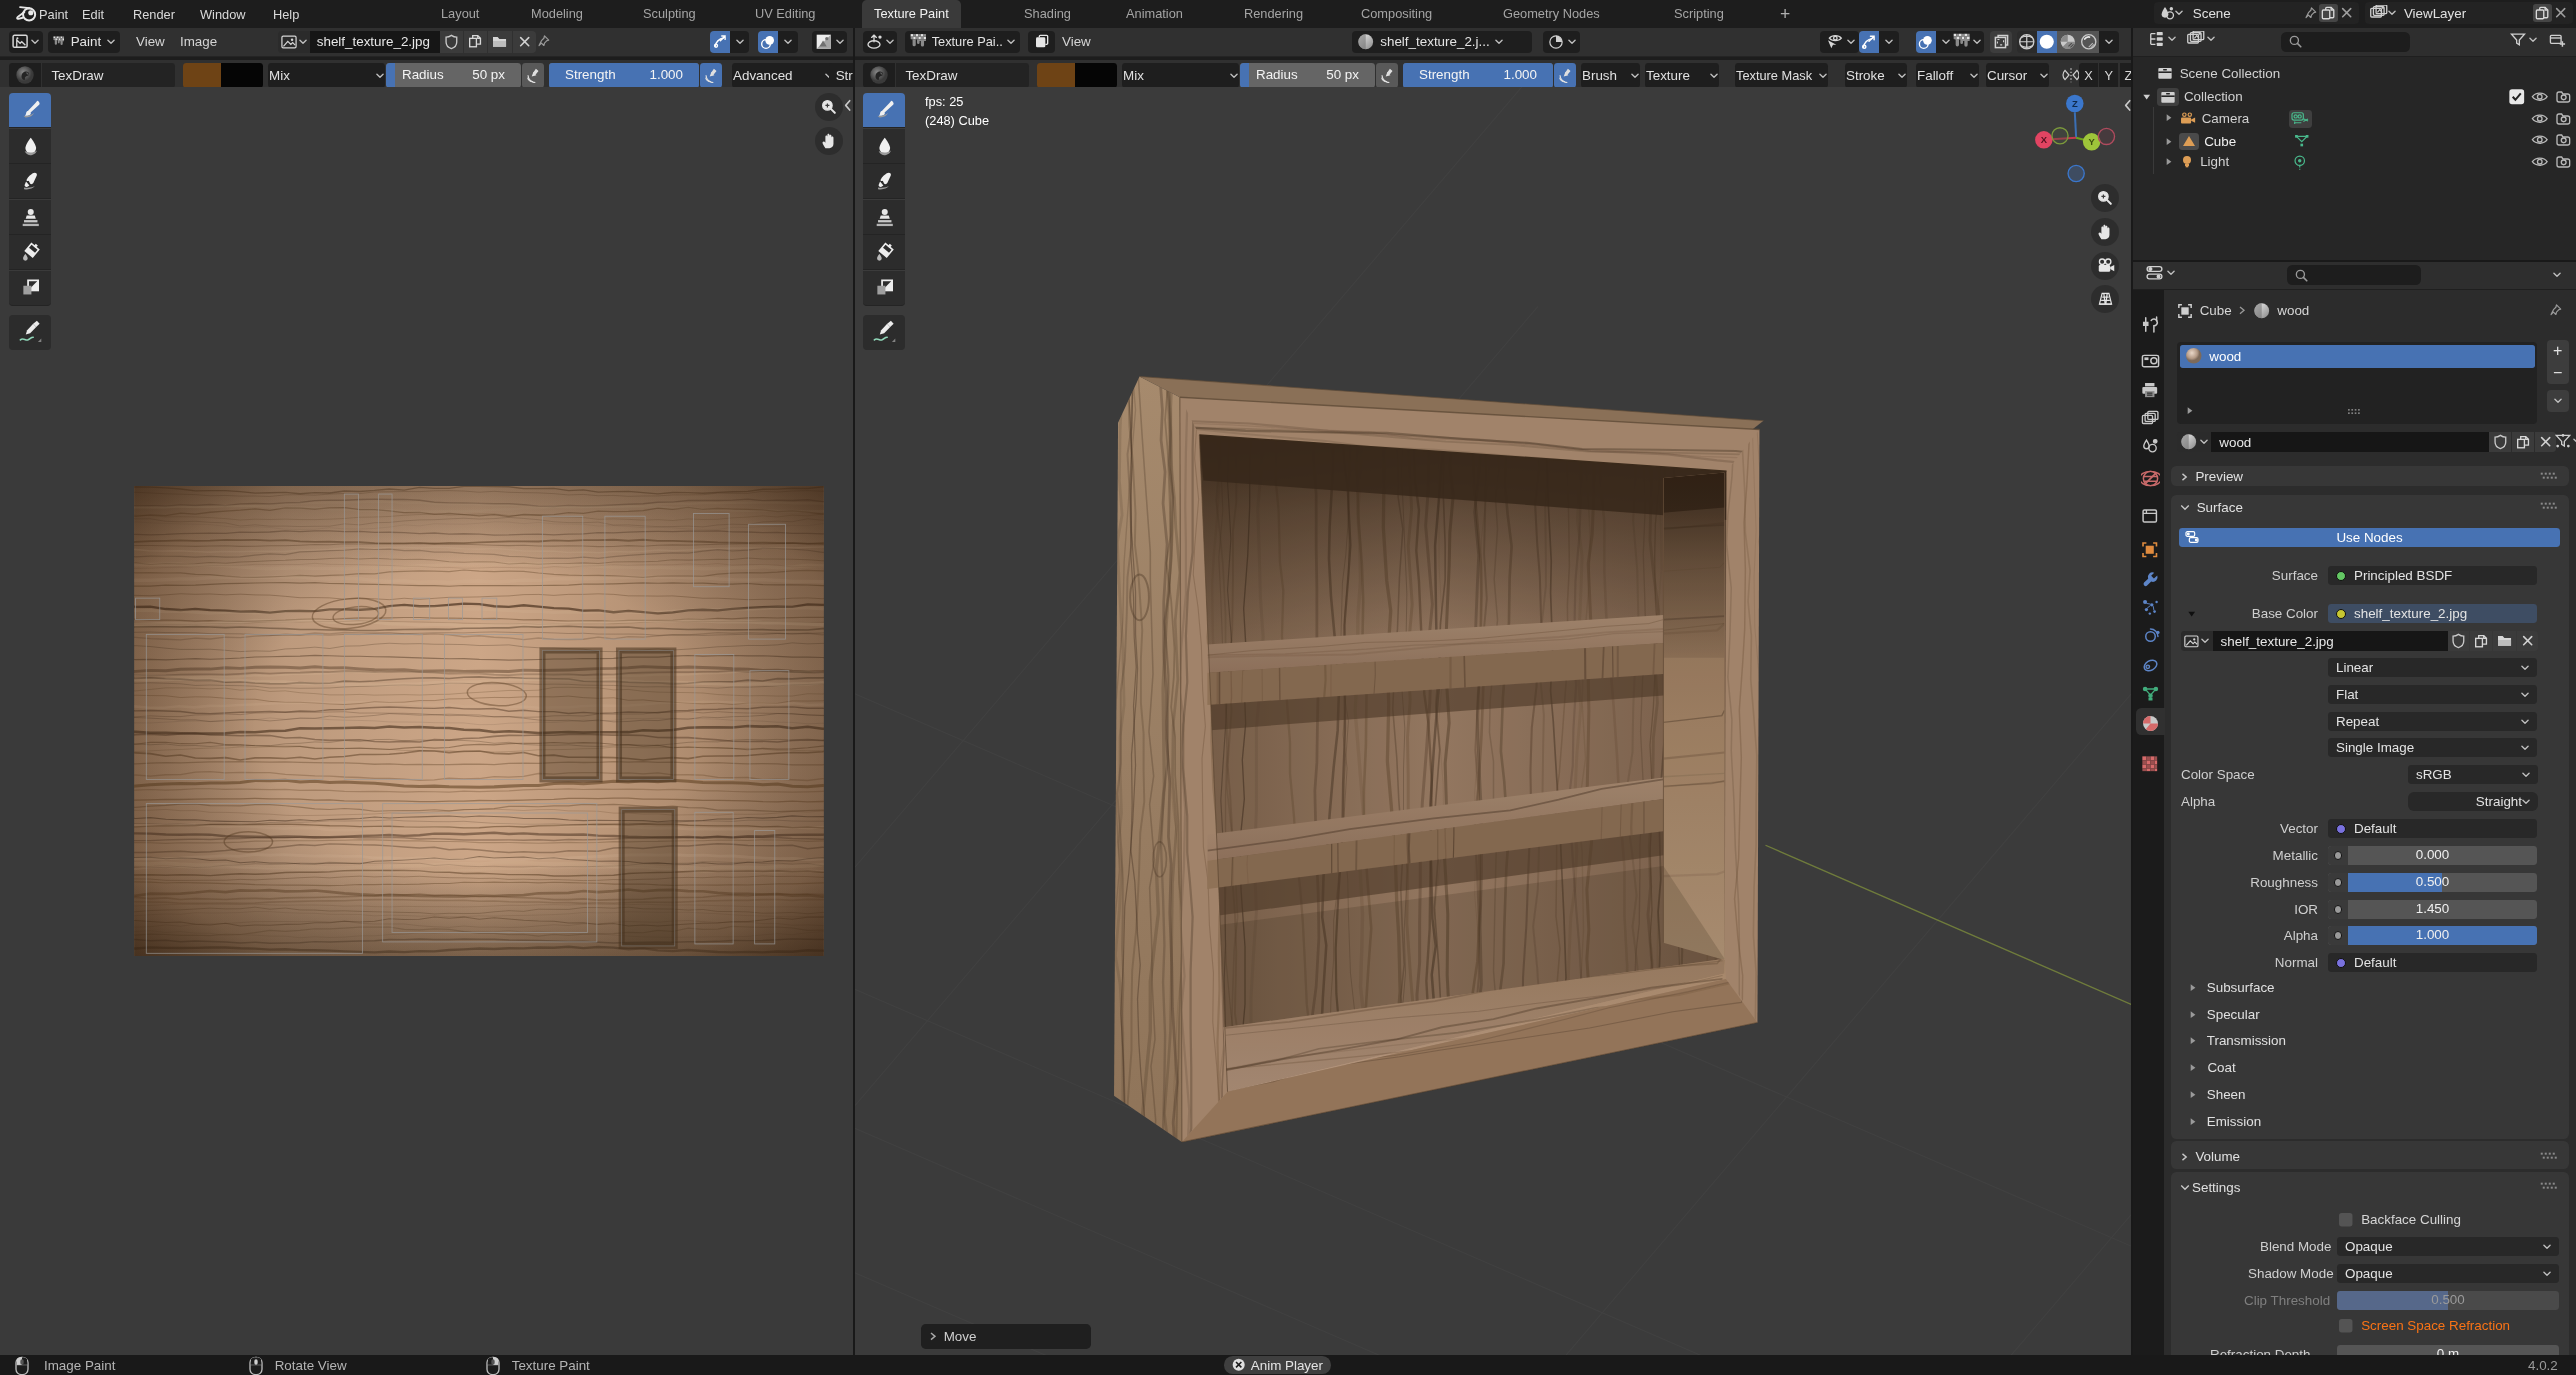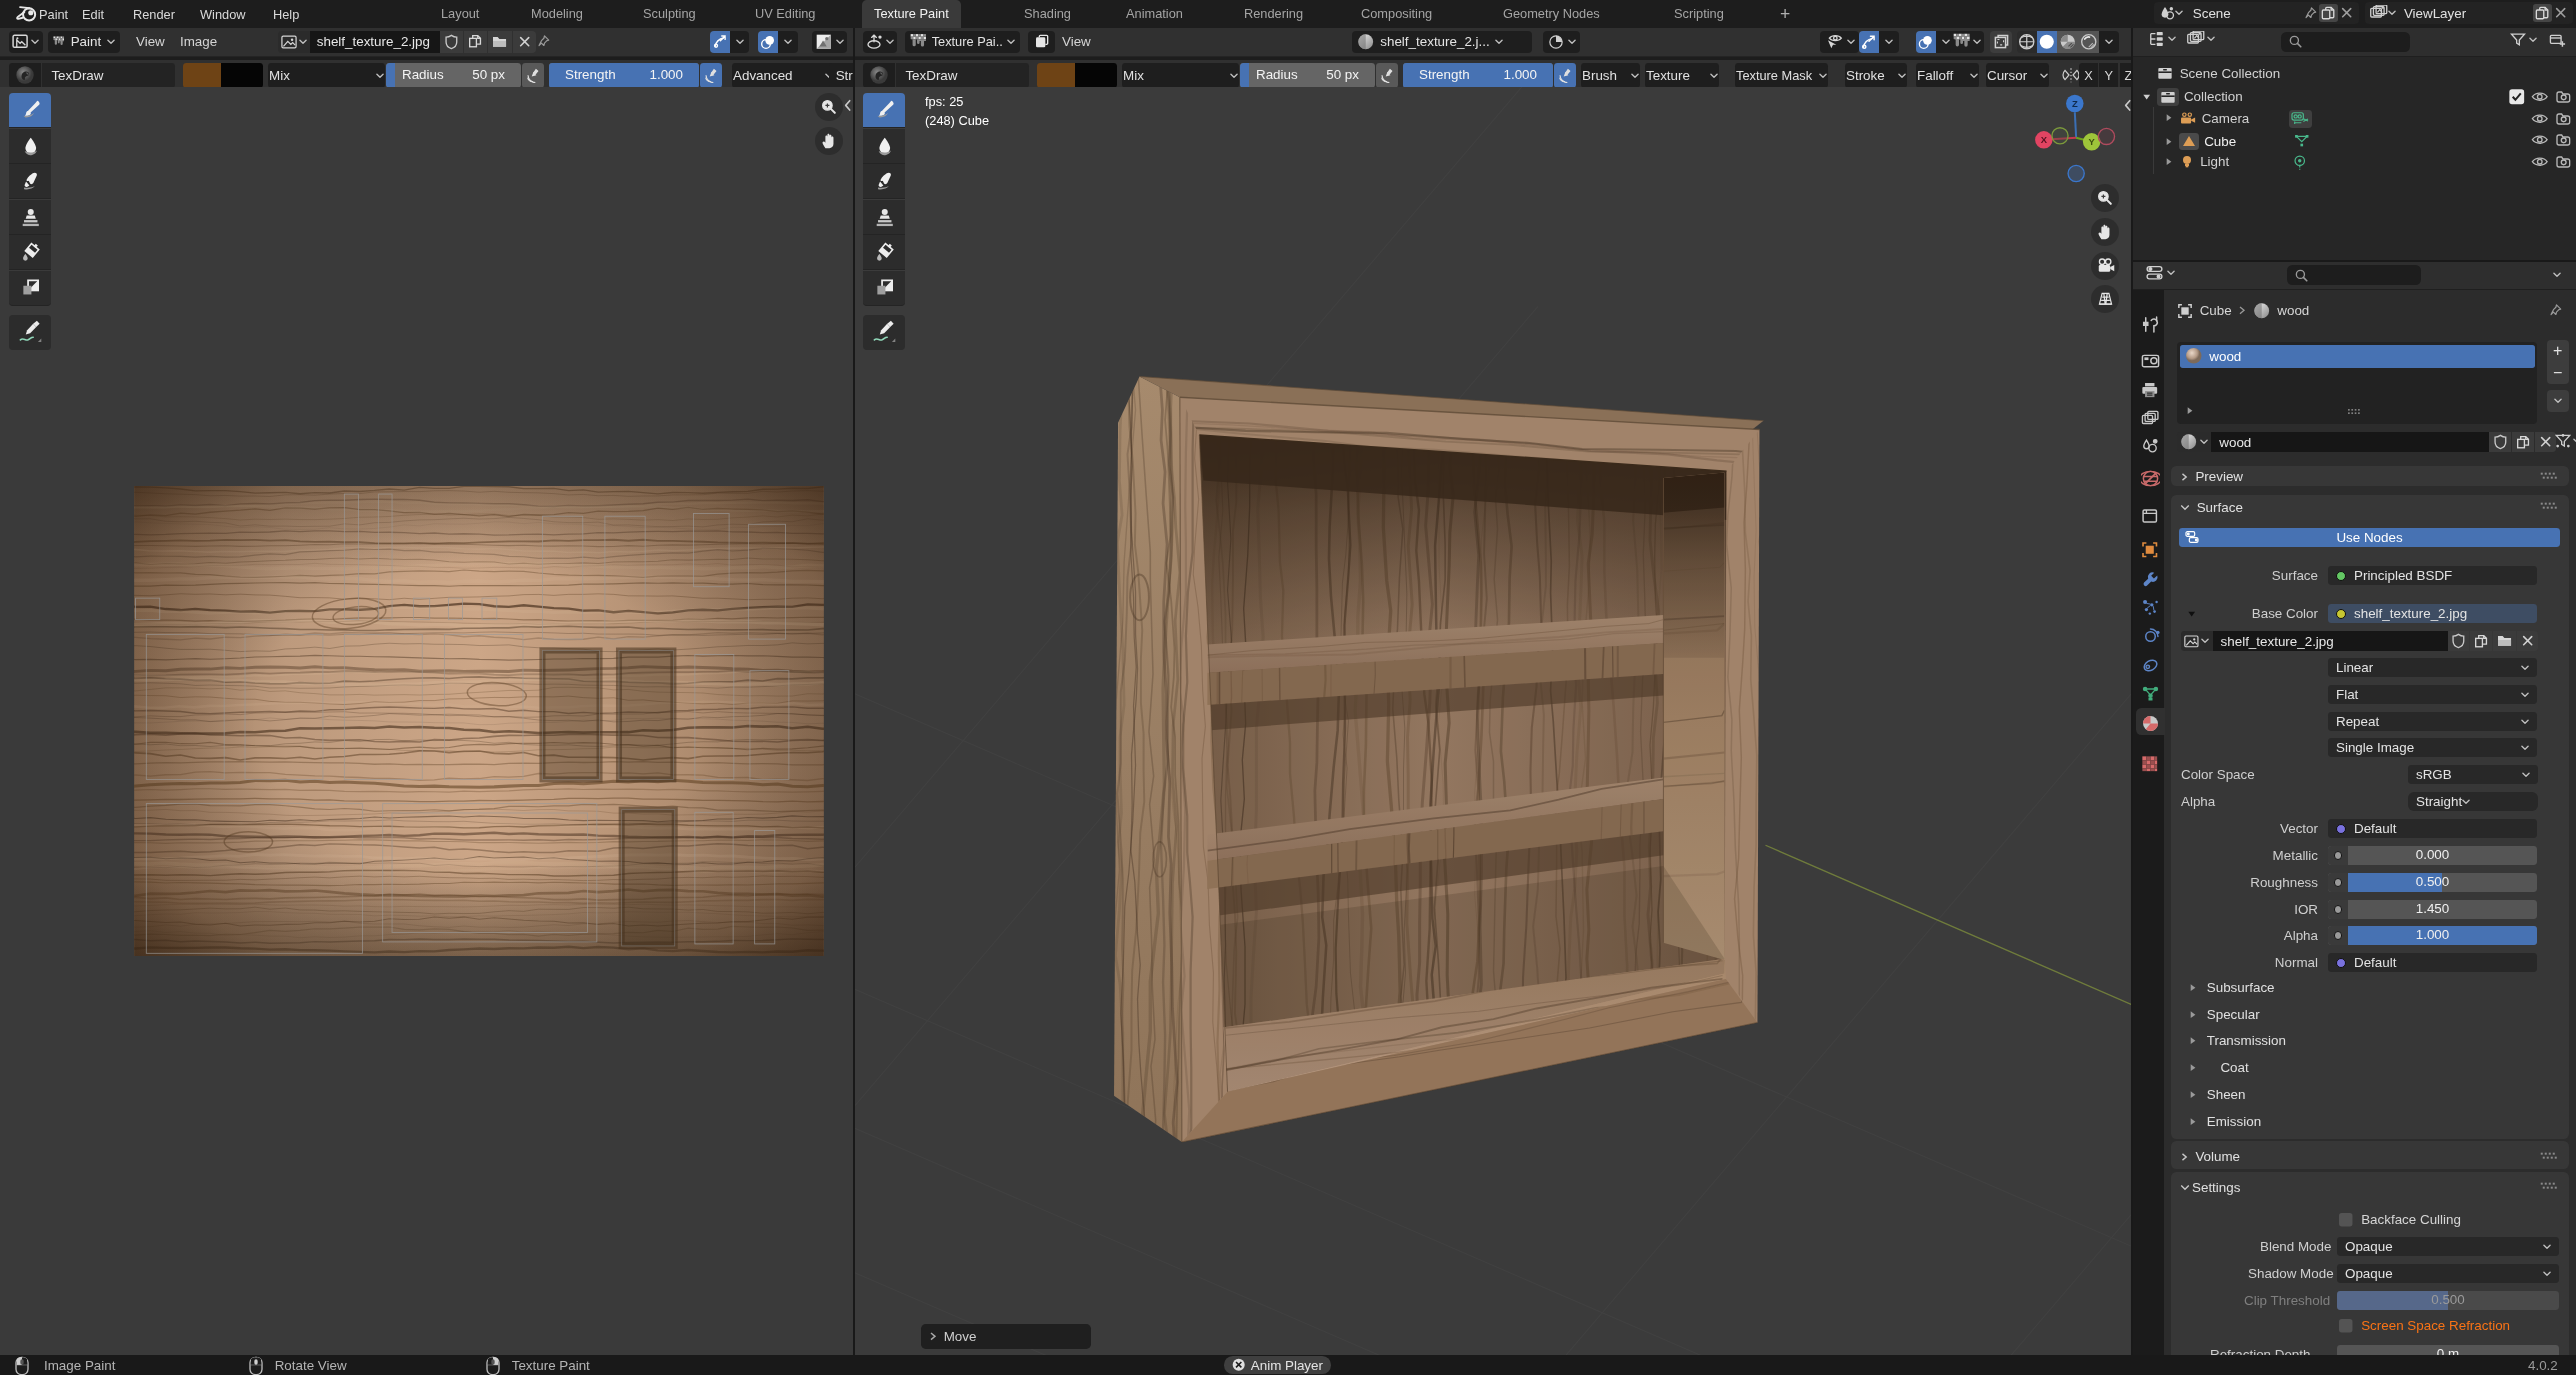--- a/index.html
+++ b/index.html
@@ -1798,21 +1798,21 @@
       </svg>
     </div>
   <div class="abs" style="left:48px;top:506px;color:#cfcfcf;font-size:13.4px">Color Space</div>
   <div class="abs row" style="left:275px;top:504px;width:130px;height:19px;background:#282828;border-radius:3.4px;padding:0 8px;color:#e3e3e3;font-size:13.4px;justify-content:space-between">
       <span>sRGB</span>
       <svg class="chev" width="8.7" height="5.4" viewBox="0 0 13 8">
         <path d="M1.5 1.5 L6.5 6.5 L11.5 1.5" fill="none" stroke="#bfbfbf" stroke-width="2.2" stroke-linecap="round" stroke-linejoin="round"></path>
       </svg>
     </div>
   <div class="abs" style="left:48px;top:533px;color:#cfcfcf;font-size:13.4px">Alpha</div>
-  <div class="abs row" style="left:275px;top:531px;width:130px;height:19px;background:#282828;border-radius:6px;padding:0 8px;color:#e3e3e3;font-size:13.4px;justify-content:flex-start">
+  <div class="abs row" style="left:275px;top:531px;width:130px;height:19px;background:#282828;border-radius:6px;padding:0 8px;color:#e3e3e3;font-size:13.4px;justify-content:flex-end">
       <span>Straight</span>
       <svg class="chev" width="8.7" height="5.4" viewBox="0 0 13 8">
         <path d="M1.5 1.5 L6.5 6.5 L11.5 1.5" fill="none" stroke="#bfbfbf" stroke-width="2.2" stroke-linecap="round" stroke-linejoin="round"></path>
       </svg>
     </div>
   <div class="abs" style="left:0px;top:558px;width:100%;height:19px">
       <div class="abs" style="right:258px;top:2px;color:#cfcfcf;font-size:13.4px">Vector</div>
       <div class="abs row" style="left:195px;top:0px;width:209px;height:19px;background:#282828;border-radius:3.4px;padding:0 8px;color:#e3e3e3;font-size:13.4px"><span style="display:inline-block;width:10px;height:10px;border-radius:50%;background:#7a72de;border:1px solid #0f0f0f;margin-right:8px"></span>Default</div>
     </div>
   <div class="abs" style="left:0px;top:585px;width:100%;height:19px">
@@ -1871,21 +1871,21 @@
         <path d="M4 2 L11 7 L4 12 Z" fill="#9a9a9a"></path>
       </svg>
       <span style="color:#e0e0e0;font-size:13.4px">Specular</span>
     </div>
     <div class="abs row" style="left:55px;top:772px;gap:9.4px">
       <svg width="9.4" height="9.4" viewBox="0 0 14 14">
         <path d="M4 2 L11 7 L4 12 Z" fill="#9a9a9a"></path>
       </svg>
       <span style="color:#e0e0e0;font-size:13.4px">Transmission</span>
     </div>
-    <div class="abs row" style="left:55px;top:799px;gap:23px">
+    <div class="abs row" style="left:55px;top:799px;gap:10px">
       <svg width="9.4" height="9.4" viewBox="0 0 14 14">
         <path d="M4 2 L11 7 L4 12 Z" fill="#9a9a9a"></path>
       </svg>
       <span style="color:#e0e0e0;font-size:13.4px">Coat</span>
     </div>
     <div class="abs row" style="left:55px;top:826px;gap:9.4px">
       <svg width="9.4" height="9.4" viewBox="0 0 14 14">
         <path d="M4 2 L11 7 L4 12 Z" fill="#9a9a9a"></path>
       </svg>
       <span style="color:#e0e0e0;font-size:13.4px">Sheen</span>

